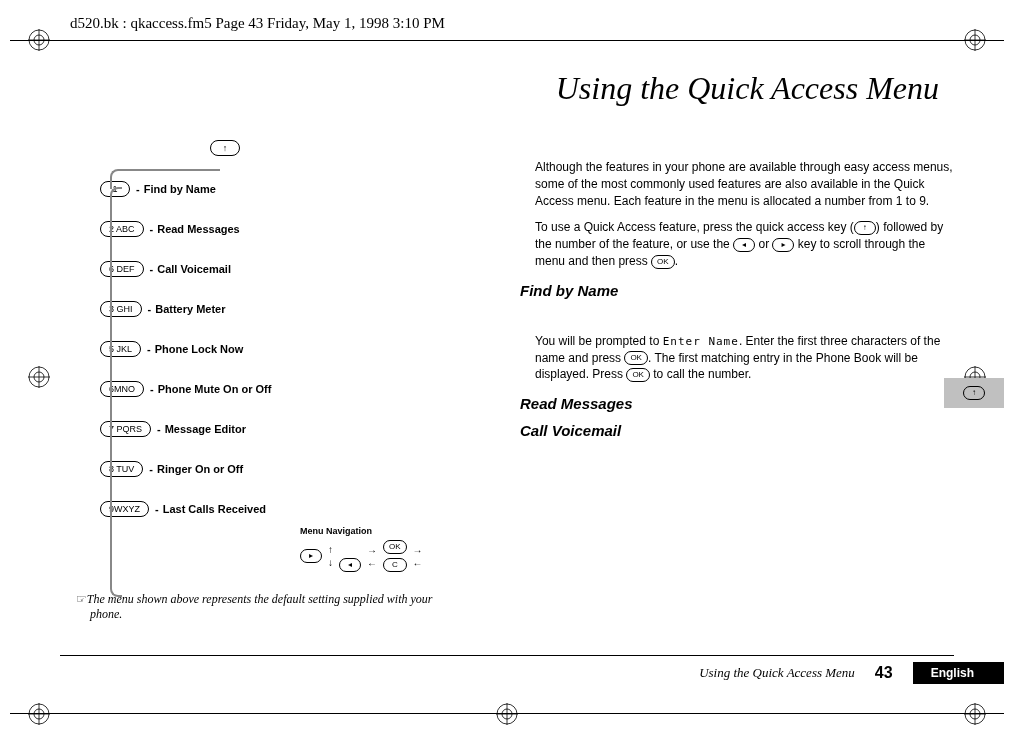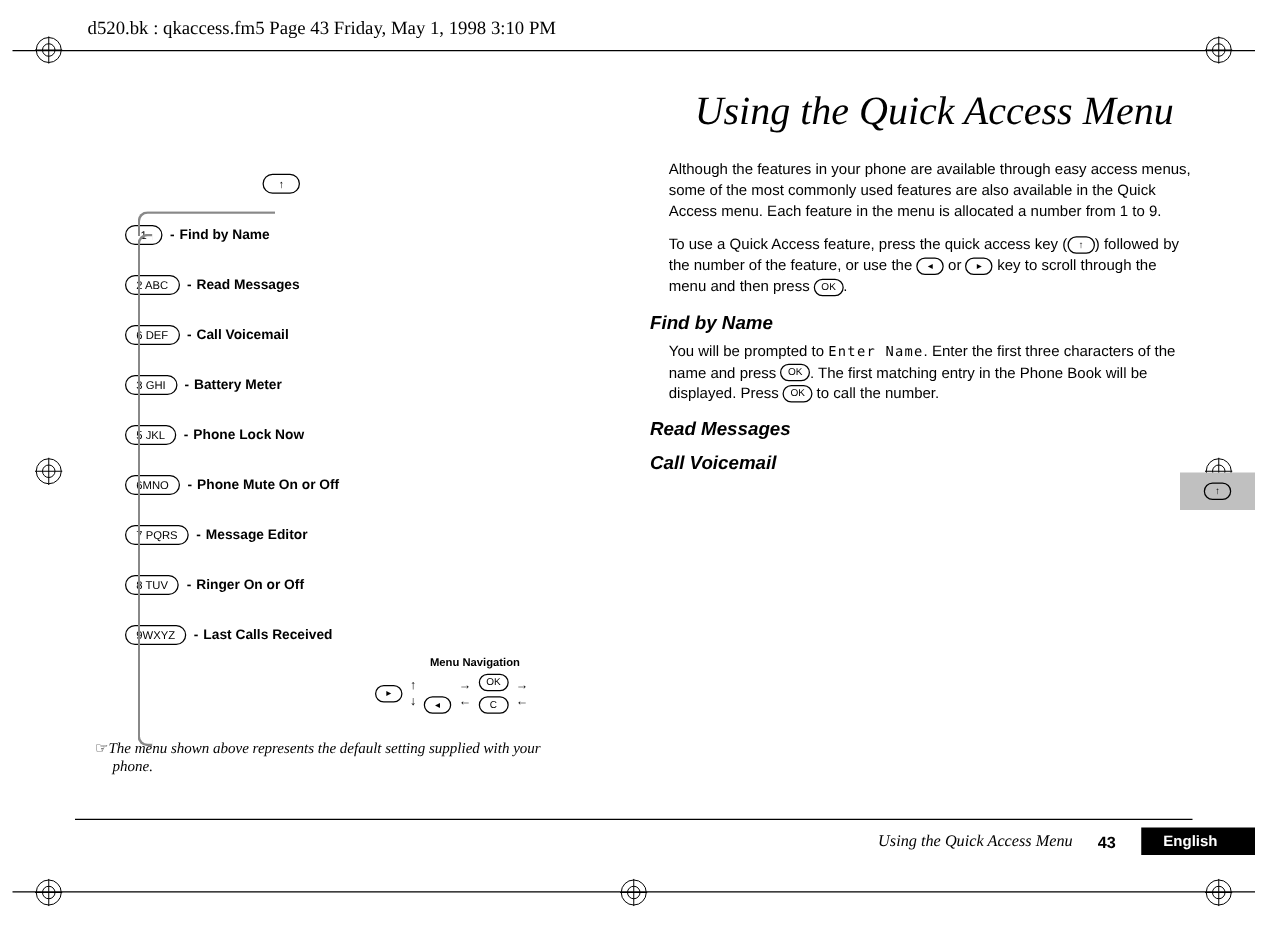--- a/index.html
+++ b/index.html
@@ -27,45 +27,45 @@
     
     .menu-items { margin-top: 25px; }
     .menu-item { display: flex; align-items: center; margin-bottom: 24px; font-size: 11px; font-weight: bold; font-family: Arial, sans-serif; }
     .menu-item .key { margin-right: 6px; }
     .menu-item .dash { margin-right: 4px; }
     
     .key-oval { display: inline-block; border: 1.5px solid #000; border-radius: 50px; padding: 1px 8px; font-size: 9px; font-family: Arial, sans-serif; font-weight: normal; text-align: center; min-width: 30px; line-height: 12px; }
     .key-oval.small { padding: 0 5px; min-width: 22px; font-size: 8px; }
     
     .nav-diagram { margin-top: -15px; margin-left: 200px; font-size: 9px; font-family: Arial, sans-serif; font-weight: bold; }
-    .nav-title { text-align: center; margin-bottom: 4px; }
+    .nav-title { margin-bottom: 4px; }
     .nav-grid { display: flex; align-items: center; gap: 6px; margin-top: 2px; }
     .nav-col { display: flex; flex-direction: column; gap: 4px; }
     .nav-arrows { display: flex; flex-direction: column; gap: 2px; font-size: 10px; }
     
     .caption { font-family: Georgia, serif; font-style: italic; font-size: 12px; margin-top: 20px; text-indent: -14px; padding-left: 30px; }
     .caption .hand { font-style: normal; }
     
     .body-text { font-family: Arial, Helvetica, sans-serif; font-size: 12px; line-height: 1.4; }
     .body-text p { margin-bottom: 10px; }
     
     .section-heading { font-weight: bold; font-style: italic; font-size: 15px; margin-top: 6px; margin-bottom: 4px; font-family: Arial, sans-serif; }
     
-    .right-col .indent { padding-left: 15px; }
+    .right-col .indent { padding-left: 15px; margin-top: 32px; }
     
     .note { font-style: italic; text-indent: -14px; padding-left: 28px; margin-bottom: 6px; }
     .note .hand { font-style: normal; }
     
     .lcd-text { font-family: monospace; letter-spacing: 1px; font-size: 11px; text-align: right; }
     
     .side-tab { position: absolute; right: 10px; top: 378px; width: 60px; height: 30px; background: #c0c0c0; display: flex; align-items: center; justify-content: center; }
     
     .footer { position: absolute; bottom: 70px; left: 60px; right: 10px; display: flex; align-items: center; }
     .footer-title { font-style: italic; font-family: 'Times New Roman', serif; font-size: 13px; margin-left: auto; }
-    .footer-page { font-weight: bold; font-family: Arial, sans-serif; font-size: 13px; margin: 0 20px 0 20px; }
+    .footer-page { font-weight: bold; font-family: Arial, sans-serif; font-size: 16px; margin: 0 20px 0 20px; }
     .footer-lang { background: #000; color: #fff; font-weight: bold; font-family: Arial, sans-serif; font-size: 12px; padding: 4px 30px 4px 18px; }
     .footer-rule { position: absolute; bottom: 98px; left: 60px; right: 60px; height: 1px; background: #000; }
     
     .inline-key { display: inline-block; vertical-align: middle; }
   </style>
 </head>
 <body>
 
 <div class="regmark" style="top:29px;left:28px;"><svg viewBox="0 0 22 22">
       <circle cx="11" cy="11" r="10" fill="none" stroke="#000" stroke-width="0.8"></circle>

